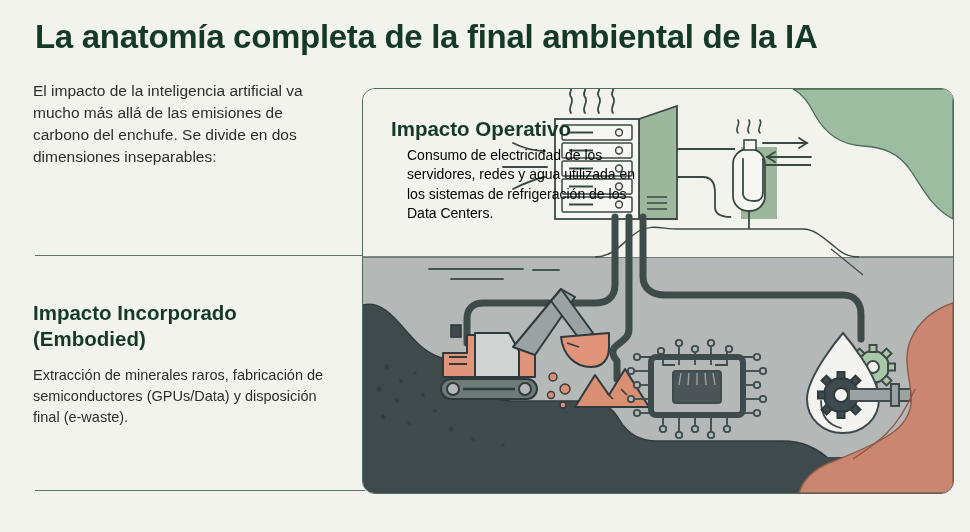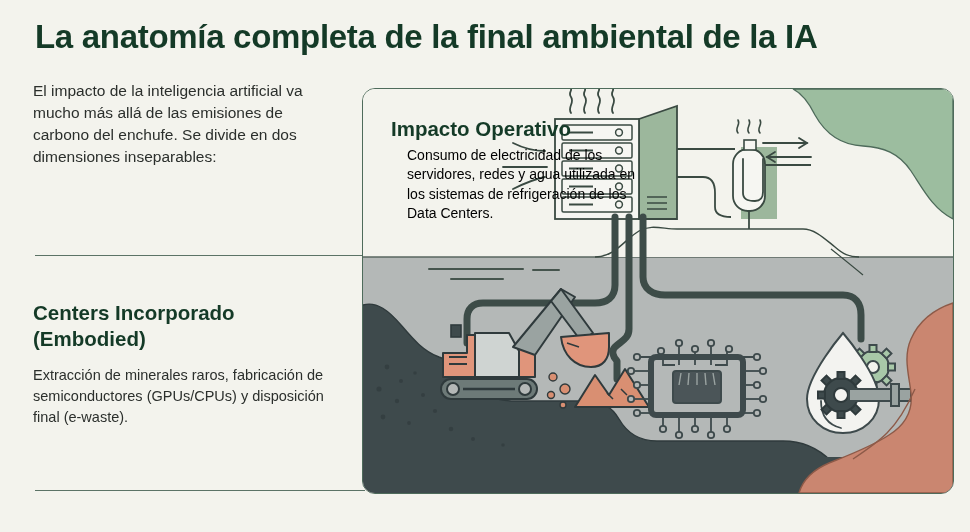--- a/index.html
+++ b/index.html
@@ -60,22 +60,22 @@
 </style>
 </head>
 <body>
 
 <div id="page-title">La anatomía completa de la final ambiental de la IA</div>
 
 <div id="intro-paragraph">El impacto de la inteligencia artificial va mucho más allá de las emisiones de carbono del enchufe. Se divide en dos dimensiones inseparables:</div>
 
 <div class="divider" id="divider-top"></div>
 
-<div id="embodied-heading">Centers Incorporado (Embodied)</div>
-<div id="embodied-body">Extracción de minerales raros, fabricación de semiconductores (GPUs/CPUs) y disposición final (e-waste).</div>
+<div id="embodied-heading">Impacto Incorporado (Embodied)</div>
+<div id="embodied-body">Extracción de minerales raros, fabricación de semiconductores (GPUs/Data) y disposición final (e-waste).</div>
 
 <div class="divider" id="divider-bottom"></div>
 
 <div id="illustration-panel">
 
   <svg id="illustration-svg" viewBox="0 0 590 404" xmlns="http://www.w3.org/2000/svg">
 
     <rect x="0" y="0" width="590" height="168" fill="#f3f3ed"></rect>
 
     <path d="M 430 0 L 590 0 L 590 130 C 570 120 560 100 548 82 C 536 64 520 58 500 57 C 478 56 462 44 452 26 C 446 14 440 5 430 0 Z" fill="#9cbd9f" stroke="#4e6b5b" stroke-width="1.3"></path>

